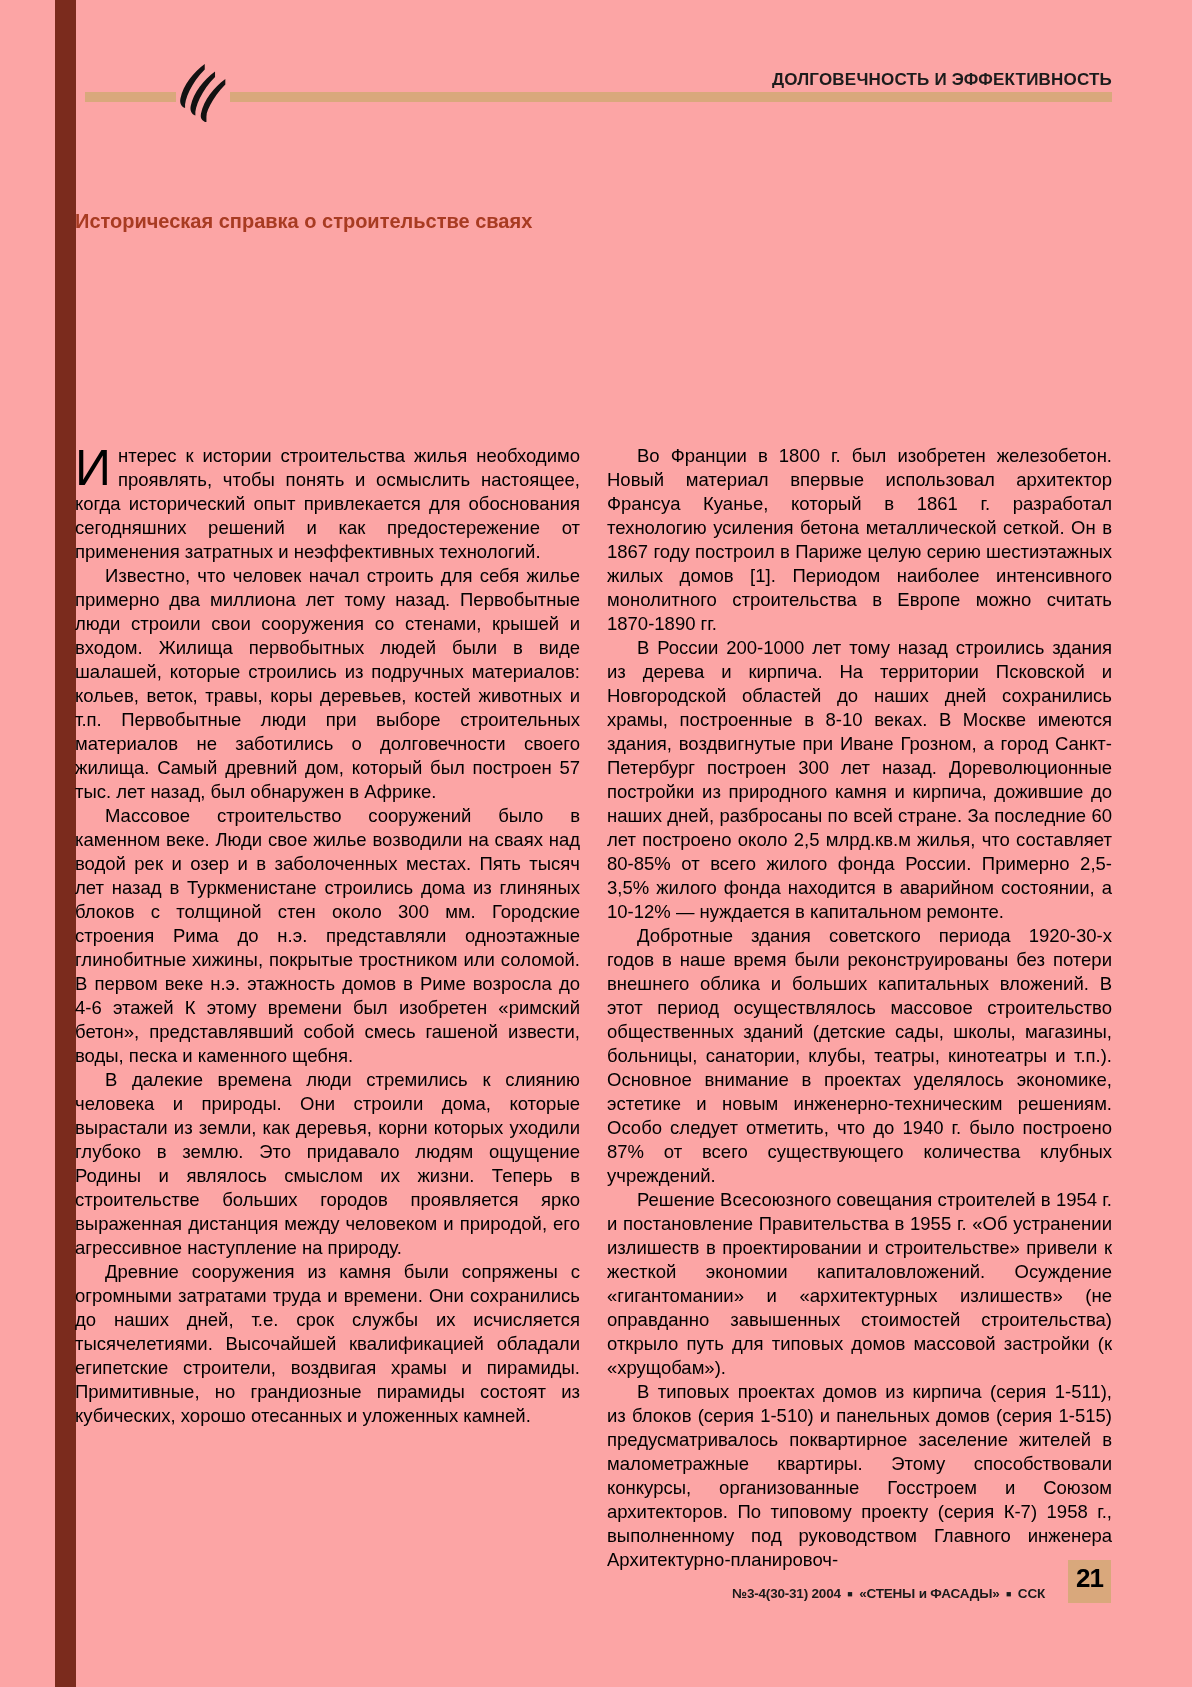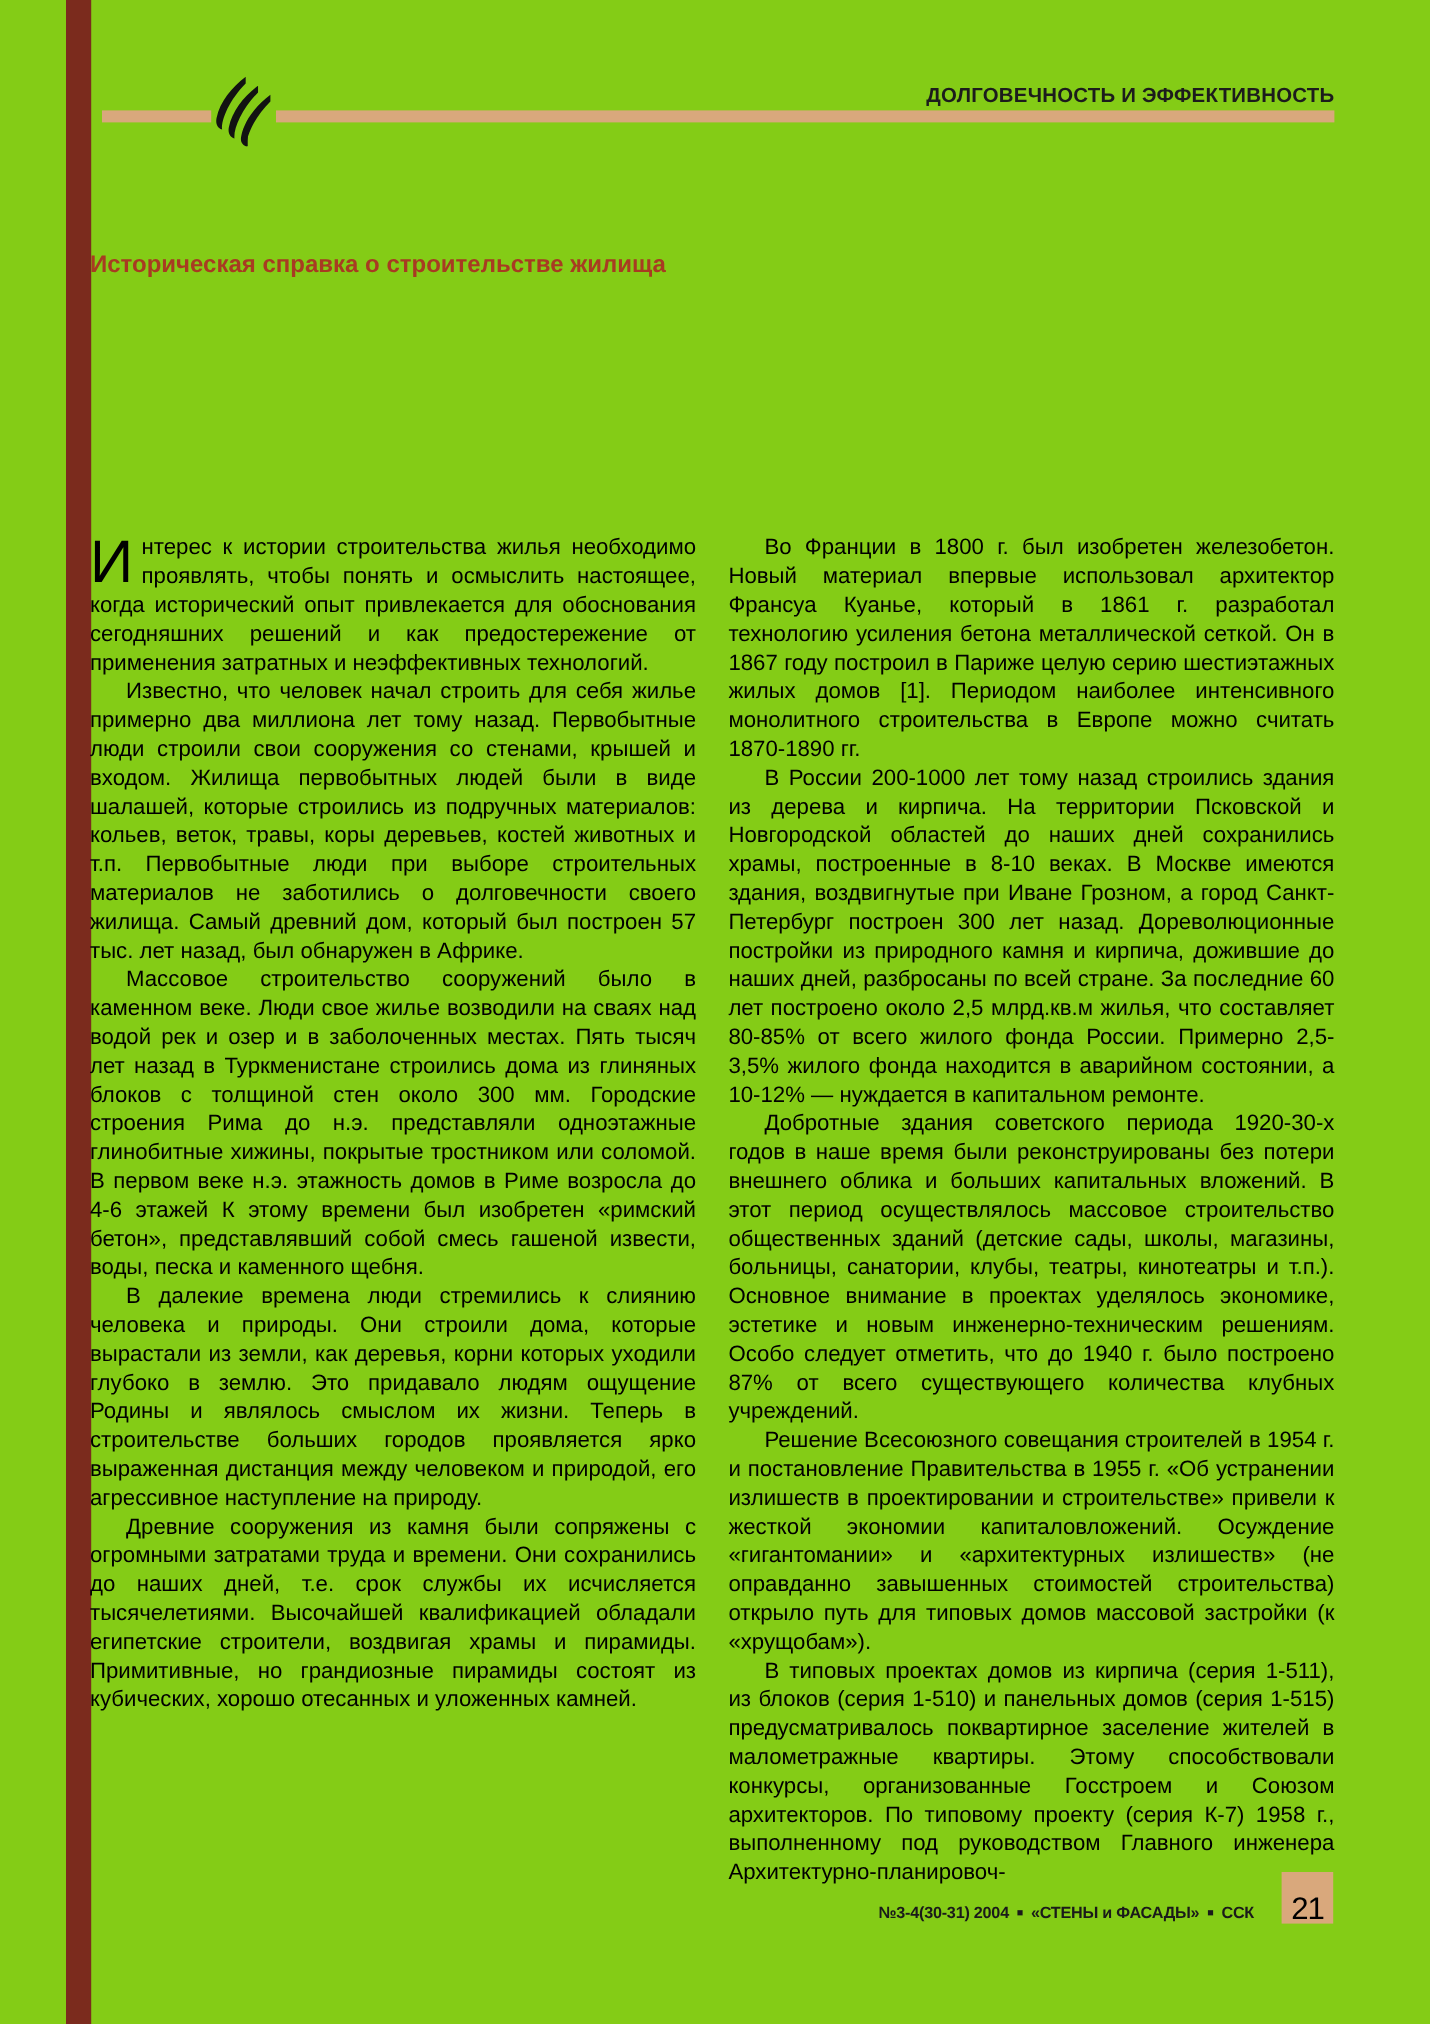--- a/index.html
+++ b/index.html
@@ -1,19 +1,19 @@
 <!DOCTYPE html>
 <html lang="ru"><head>
 <meta charset="utf-8">
 <style>
   html,body{margin:0;padding:0;background:#ffffff;}
   .page{
     position:relative;
     width:1192px;height:1687px;
-    background:#84cc16;
+    background:#fca5a5;
     font-family:"Liberation Sans","DejaVu Sans",sans-serif;
     overflow:hidden;
   }
   .edge-bar{
     position:absolute;left:55px;top:0;width:21px;height:1687px;
   }
   .header-label{
     position:absolute;top:70px;right:80px;
     font-size:17px;font-weight:700;color:#1c1c1c;
     letter-spacing:0.2px;white-space:nowrap;
@@ -56,22 +56,22 @@
     position:absolute;top:1586px;right:147px;
     font-size:13.5px;font-weight:700;color:#1a1a1a;
     white-space:nowrap;letter-spacing:-0.2px;padding-left:47px;
   }
   .footer-line .sep{font-size:9px;vertical-align:1px;padding:0 3px;}
   .page-box{
     position:absolute;left:1068px;top:1560px;width:43px;height:43px;
     display:flex;align-items:flex-end;justify-content:center;
   }
   .page-num{
-    font-size:26px;font-weight:400;color:#000;
-    line-height:1;padding-bottom:0;letter-spacing:-1px;
+    font-size:26px;font-weight:700;color:#000;
+    line-height:1;padding-bottom:12px;letter-spacing:-1px;
   }
 </style>
 </head>
 <body>
 
 <div class="page">
 
   <div class="edge-bar" style="background: rgb(123, 43, 29);"></div>
 
   <div class="header-label">ДОЛГОВЕЧНОСТЬ И ЭФФЕКТИВНОСТЬ</div>
@@ -84,21 +84,21 @@
       <g fill="#121212">
         <path d="M34 0 C22 9 11 22 8 37 C7 42 9 46 13 47 C12 38 20 20 34 6 Z"></path>
         <path d="M45 8 C33 17 22 30 19 45 C18 50 20 54 24 55 C23 46 31 28 45 14 Z"></path>
         <path d="M56 16 C44 25 33 38 30 53 C29 58 31 61 35 62 C34 53 42 36 56 22 Z"></path>
         <rect x="34" y="53" width="1.8" height="9"></rect>
       </g>
     </svg>
   </span>
 
 
-  <div class="subtitle" style="color: rgb(168, 59, 34);">Историческая справка о строительстве жилища</div>
+  <div class="subtitle" style="color: rgb(168, 59, 34);">Историческая справка о строительстве сваях</div>
 
 
   <div class="body-columns">
     <div class="col" id="left-column">
         <p class="para first"><span class="dropcap">И</span>нтерес к истории строительства жилья необходимо проявлять, чтобы понять и осмыслить настоящее, когда исторический опыт привлекается для обоснования сегодняшних решений и как предостережение от применения затратных и неэффективных технологий.</p>
         <p class="para">Известно, что человек начал строить для себя жилье примерно два миллиона лет тому назад. Первобытные люди строили свои сооружения со стенами, крышей и входом. Жилища первобытных людей были в виде шалашей, которые строились из подручных материалов: кольев, веток, травы, коры деревьев, костей животных и т.п. Первобытные люди при выборе строительных материалов не заботились о долговечности своего жилища. Самый древний дом, который был построен 57 тыс. лет назад, был обнаружен в Африке.</p>
         <p class="para">Массовое строительство сооружений было в каменном веке. Люди свое жилье возводили на сваях над водой рек и озер и в заболоченных местах. Пять тысяч лет назад в Туркменистане строились дома из глиняных блоков с толщиной стен около 300 мм. Городские строения Рима до н.э. представляли одноэтажные глинобитные хижины, покрытые тростником или соломой. В первом веке н.э. этажность домов в Риме возросла до 4-6 этажей К этому времени был изобретен «римский бетон», представлявший собой смесь гашеной извести, воды, песка и каменного щебня.</p>
         <p class="para">В далекие времена люди стремились к слиянию человека и природы. Они строили дома, которые вырастали из земли, как деревья, корни которых уходили глубоко в землю. Это придавало людям ощущение Родины и являлось смыслом их жизни. Теперь в строительстве больших городов проявляется ярко выраженная дистанция между человеком и природой, его агрессивное наступление на природу.</p>
         <p class="para">Древние сооружения из камня были сопряжены с огромными затратами труда и времени. Они сохранились до наших дней, т.е. срок службы их исчисляется тысячелетиями. Высочайшей квалификацией обладали египетские строители, воздвигая храмы и пирамиды. Примитивные, но грандиозные пирамиды состоят из кубических, хорошо отесанных и уложенных камней.</p>
       </div>

